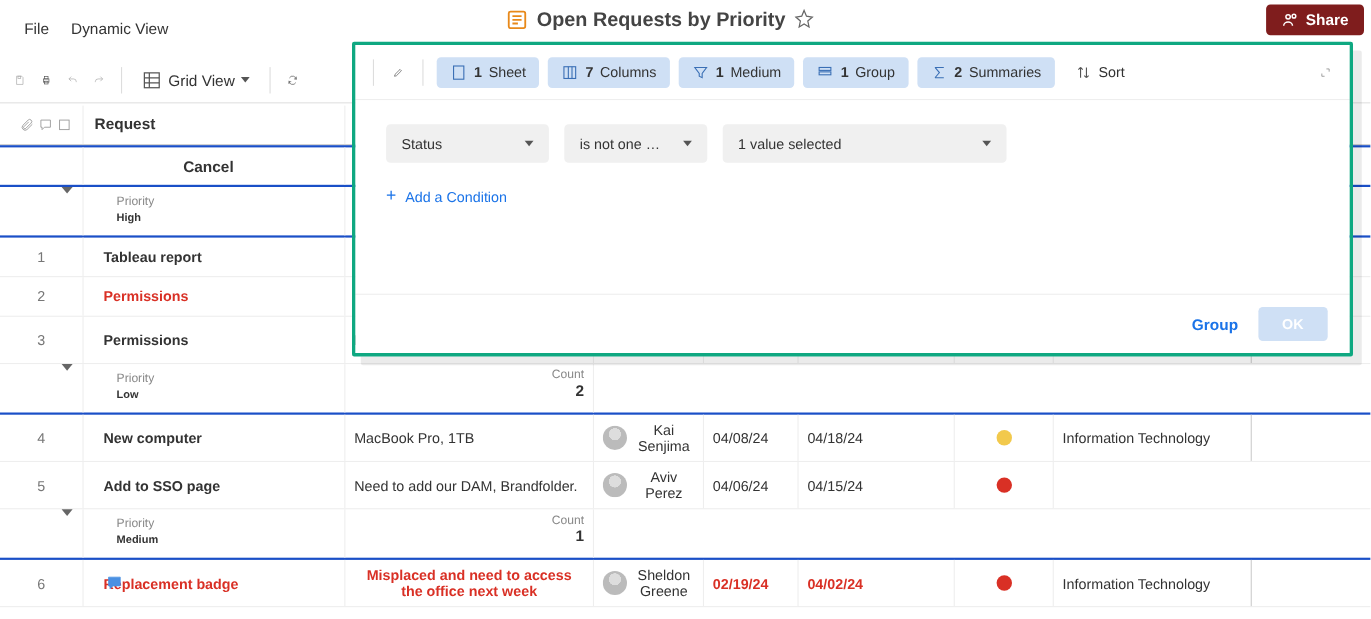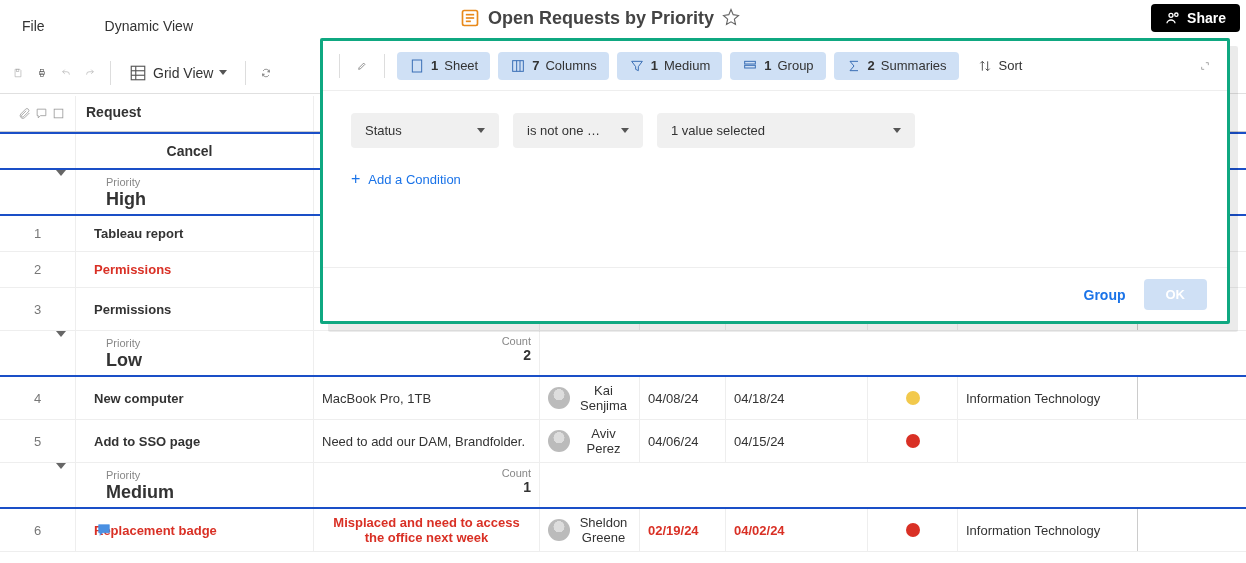--- a/index.html
+++ b/index.html
@@ -1,25 +1,25 @@
 <!DOCTYPE html>
 <html><head>
 <meta charset="utf-8">
 <style>
   * { box-sizing: border-box; margin: 0; padding: 0; }
   body { font-family: -apple-system, BlinkMacSystemFont, "Segoe UI", Arial, sans-serif; font-size: 13px; color: #333; background: #fff; width: 1246px; height: 563px; overflow: hidden; position: relative; }
 
   
-  .menu-bar { display: flex; align-items: center; height: 52px; padding: 0 12px; gap: 40px; }
+  .menu-bar { display: flex; align-items: center; height: 52px; padding: 0 12px; }
   .menu-item { padding: 6px 10px; font-size: 14px; cursor: pointer; }
   .title-wrap { position: absolute; left: 460px; top: 8px; display: flex; align-items: flex-start; gap: 8px; }
   .title-icon { width: 20px; height: 20px; }
   .title-text { font-size: 18px; font-weight: 700; color: #444; }
   .star-icon { width: 18px; height: 18px; }
-  .share-btn { position: absolute; right: 6px; top: 4px; background: #000000; color: #fff; border-radius: 4px; padding: 6px 14px; display: flex; align-items: center; gap: 6px; font-weight: 600; font-size: 14px; cursor: pointer; }
+  .share-btn { position: absolute; right: 6px; top: 4px; background: #7f1d1d; color: #fff; border-radius: 4px; padding: 6px 14px; display: flex; align-items: center; gap: 6px; font-weight: 600; font-size: 14px; cursor: pointer; }
 
   
   .toolbar { display: flex; align-items: center; height: 42px; padding: 0 8px; border-bottom: 1px solid #e0e0e0; gap: 4px; position: relative; }
   .tb-icon { width: 20px; height: 20px; padding: 5px; color: #666; cursor: pointer; display:flex; align-items:center; justify-content:center; }
   .tb-sep { width: 1px; height: 24px; background: #ddd; margin: 0 6px; }
   .grid-view { display: flex; align-items: center; gap: 6px; padding: 4px 8px; cursor: pointer; font-size: 14px; }
   .caret-down { width: 0; height: 0; border-left: 4px solid transparent; border-right: 4px solid transparent; border-top: 5px solid #555; }
 
   
   .table-wrap { position: absolute; top: 96px; left: 0; right: 0; bottom: 0; }
@@ -34,21 +34,21 @@
   .col-status { width: 90px; text-align:center; }
   .col-dept { width: 180px; }
   .cell { padding: 6px 8px; border-right: 1px solid #eee; font-size: 13px; display:flex; align-items:center;text-align:center; }
 
   .row { display: flex; min-height: 36px; border-bottom: 1px solid #eee; align-items: stretch; }
   .row-num { width: 76px; border-right: 1px solid #eee; display:flex; align-items:center; justify-content:center; color:#777; font-size:13px; position:relative;}
   .total-row { border-top: 2px solid #1a4fc7; border-bottom: 2px solid #1a4fc7; height:38px;}
   .total-row .col-request { font-weight: 700; text-align: center; padding-left:0;}
   .group-row { border-bottom: 2px solid #1a4fc7; height: 46px; }
   .group-label-sm { font-size: 11px; color: #888; }
-  .group-val { font-weight: 700; font-size: 18px; }
+  .group-val { font-weight: 700; font-size: 10px; }
   .group-cell-request { width: 238px; padding: 4px 10px 4px 30px; border-right:1px solid #eee;}
   .group-toggle { position:absolute; left: 132px; display:inline-block;}
   .tri-down { width:0;height:0;border-left:5px solid transparent;border-right:5px solid transparent;border-top:6px solid #666;}
   .count-cell { width: 226px; padding: 4px 8px; text-align:right; border-right:1px solid #eee;}
   .count-lbl { font-size: 11px; color:#888; display:block;}
   .count-val { font-weight:700; font-size:14px;}
 
   .req-text { font-weight: 700; padding-left: 10px; }
   .red-text { color: #d93025; font-weight: 700; }
   .assignee { display:flex; align-items:center; gap:6px; }

